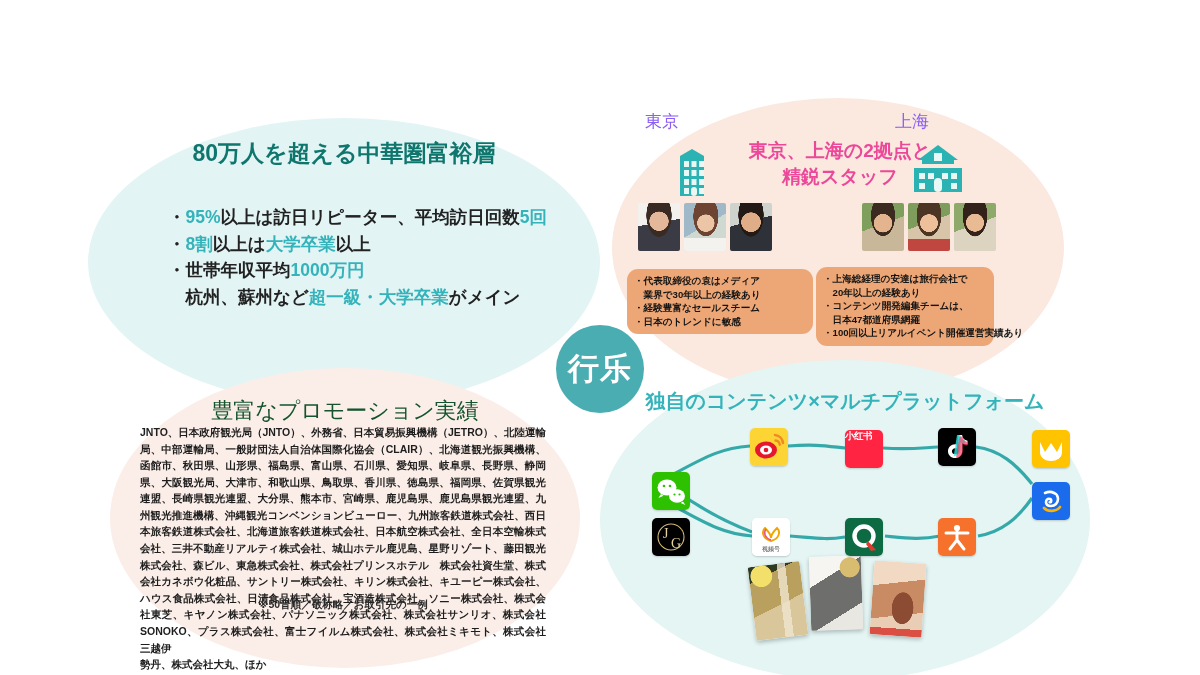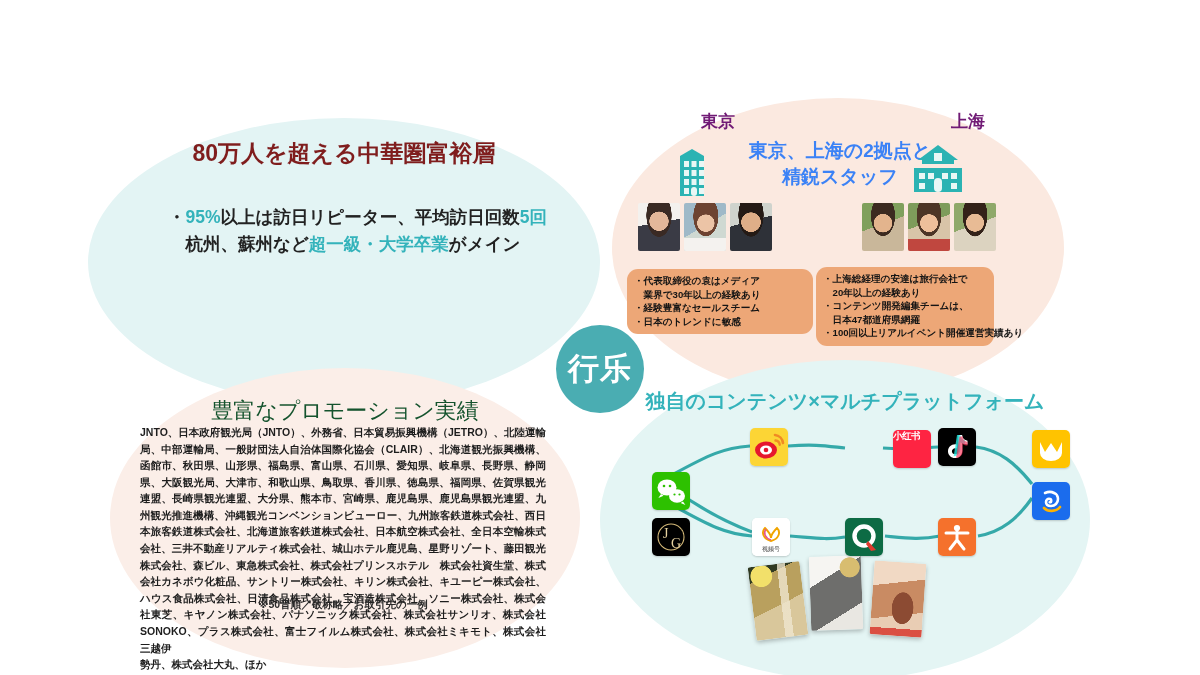--- a/index.html
+++ b/index.html
@@ -29,38 +29,38 @@
     position:absolute;left:556px;top:325px;width:88px;height:88px;border-radius:50%;
     background:#4aadb2;display:flex;align-items:center;justify-content:center;
     color:#ffffff;font-size:31px;font-weight:bold;letter-spacing:1px;
     font-family:"DejaVu Serif","Liberation Serif",serif;
     z-index:40;
   }
 
   
   .tl-head{
     position:absolute;left:88px;top:138px;width:512px;text-align:center;
-    font-size:23px;font-weight:bold;color:#7f1d1d;
+    font-size:23px;font-weight:bold;color:#0f766e;
   }
   .tl-list{position:absolute;left:128px;top:188px;width:470px;}
   .tl-list li{
     list-style:none;font-size:17.5px;font-weight:bold;color:#222;
     line-height:1.52;white-space:pre;
   }
   .tl-list li b{color:#34b3bb;font-weight:bold;}
   .tl-list li .ind{display:inline-block;}
 
   
-  .city-lbl{position:absolute;font-size:17px;font-weight:bold;color:#701a75;text-align:right;width:90px;}
+  .city-lbl{position:absolute;font-size:17px;font-weight:normal;color:#8b5cf6;text-align:left;width:90px;}
   .city-tokyo{left:645px;top:110px;}
   .city-shanghai{left:895px;top:110px;}
 
   .tr-head{
     position:absolute;left:700px;top:138px;width:280px;text-align:center;
-    font-size:19px;font-weight:bold;color:#3b82f6;line-height:1.35;white-space:pre-line;
+    font-size:19px;font-weight:bold;color:#ec4899;line-height:1.35;white-space:pre-line;
   }
 
   .bldg{position:absolute;}
   .bldg-tokyo{left:672px;top:142px;}
   .bldg-shanghai{left:910px;top:142px;}
 
   .photorow{position:absolute;display:flex;gap:4px;}
   .photorow.tokyo{left:638px;top:203px;}
   .photorow.shanghai{left:862px;top:203px;}
   .ph{width:42px;height:48px;border-radius:2px;overflow:hidden;position:relative;}
@@ -120,20 +120,22 @@
 
 
   <div class="blob blob-tl"></div>
   <div class="blob blob-tr"></div>
   <div class="blob blob-bl"></div>
   <div class="blob blob-br"></div>
 
   <div class="tl-head">80万人を超える中華圏富裕層</div>
   <ul class="tl-list">
     <li><span class="ind">・</span><b>95%</b><span>以上は訪日リピーター、平均訪日回数</span><b>5回</b><span></span></li>
+    <li><span class="ind">・</span><b>8割</b><span>以上は</span><b>大学卒業</b><span>以上</span></li>
+    <li><span class="ind">・</span><b></b><span>世帯年収平均</span><b>1000万円</b><span></span></li>
     <li><span class="ind">　</span><b></b><span>杭州、蘇州など</span><b>超一級・大学卒業</b><span>がメイン</span></li>
   </ul>
 
   <div class="city-lbl city-tokyo">東京</div>
   <div class="city-lbl city-shanghai">上海</div>
   <div class="tr-head">東京、上海の2拠点と
 精鋭スタッフ</div>
 
   <div class="bldg bldg-tokyo">
     <svg width="40" height="56" viewBox="0 0 40 56">
@@ -267,21 +269,21 @@
       <svg viewBox="0 0 38 38">
           <rect width="38" height="38" fill="#fcd535"></rect>
         <ellipse cx="16" cy="22" rx="11" ry="8.5" fill="#e6162d"></ellipse>
         <ellipse cx="16" cy="22" rx="6" ry="4.6" fill="#fff"></ellipse>
           <circle cx="16" cy="22" r="2.3" fill="#e6162d"></circle>
         <path d="M25 7 a9 9 0 0 1 8 8" fill="none" stroke="#f08a24" stroke-width="2.6" stroke-linecap="round"></path>
         <path d="M25.5 12.5 a4.6 4.6 0 0 1 4.2 4.2" fill="none" stroke="#f08a24" stroke-width="2.4" stroke-linecap="round"></path>
       </svg>
     </div>
 
-    <div class="plat" style="left:205px;top:10px;margin-left:48px;">
+    <div class="plat" style="left:205px;top:10px;">
       <div class="glyph" style="background:#fe2442;color:#fff;font-size:9.5px;letter-spacing:-.5px;">小红书</div>
     </div>
 
     <div class="plat" style="left:298px;top:8px;">
       <svg viewBox="0 0 38 38">
           <rect width="38" height="38" fill="#000"></rect>
         <path d="M20.5 7 h3.6 c.4 3.3 2.3 5.3 5.4 5.7 v3.7 c-2.1 0-3.9-.6-5.3-1.7 v7.7 c0 4.6-3.1 7.6-7.2 7.6 -4 0-7-2.9-7-6.8 0-4 3.1-6.9 7.1-6.9 .5 0 1 .05 1.5.15 v3.9 c-.4-.15-.9-.22-1.4-.22 -1.9 0-3.3 1.35-3.3 3.1 0 1.8 1.4 3.1 3.3 3.1 1.9 0 3.3-1.3 3.3-3.3z" fill="#fff"></path>
         <path d="M19 7 h3.2 c.35 3.1 2.1 5 4.9 5.4 v3.4 c-1.9 0-3.5-.5-4.8-1.5 v7 c0 4.2-2.8 6.9-6.6 6.9" fill="#25f4ee" opacity=".75"></path>
         <path d="M21.4 8.6 h3.2 c.35 3.1 2.1 5 4.9 5.4 v3.4 c-1.9 0-3.5-.5-4.8-1.5 v7 c0 4.2-2.8 6.9-6.6 6.9" fill="#fe2c55" opacity=".65"></path>
       </svg>

